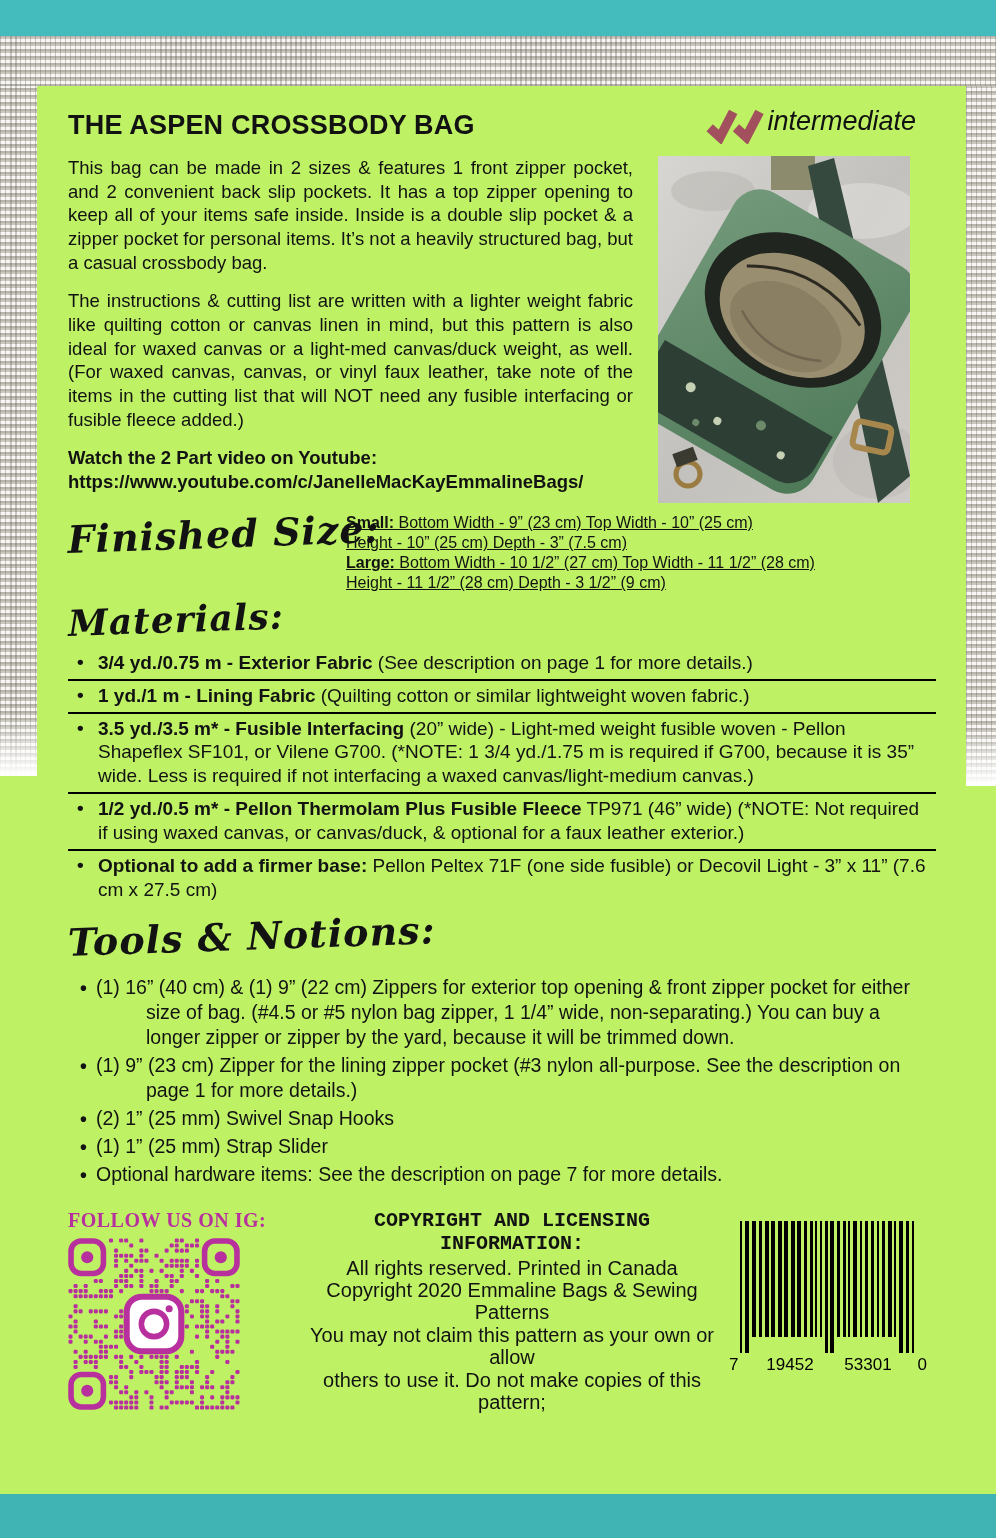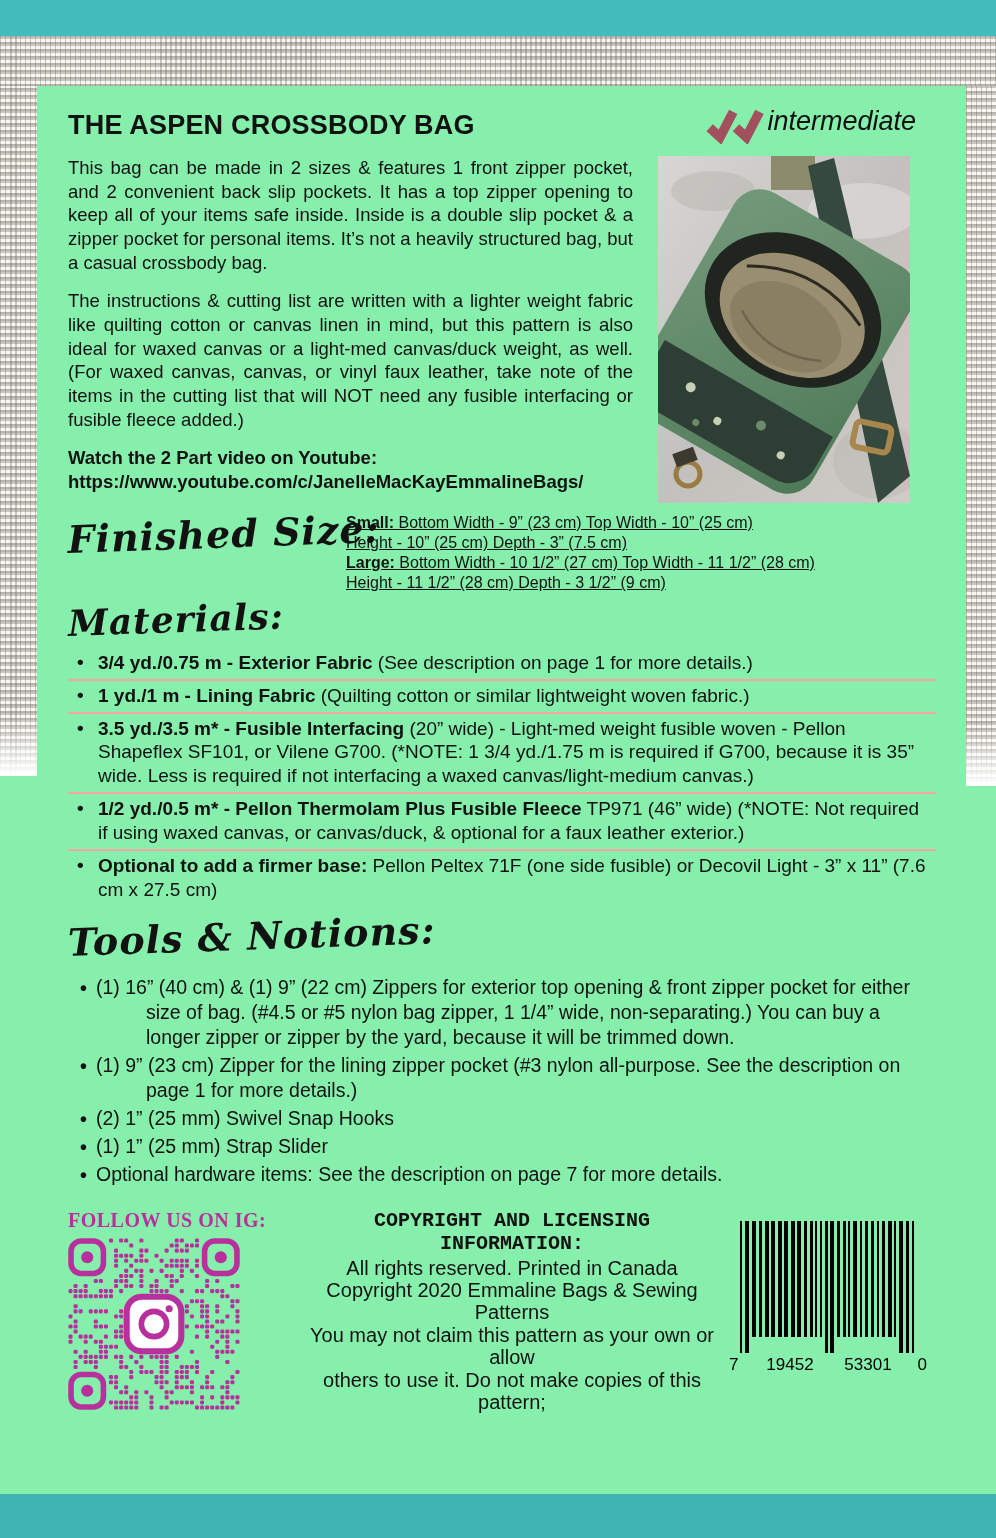--- a/index.html
+++ b/index.html
@@ -2,21 +2,21 @@
 <html style="--teal: #44bbbc; --magenta: #b8309e; --check: #a24f5e;"><head>
 <meta charset="utf-8">
 <style>
   :root{
     --teal:#44bbbc;
     --magenta:#b8309e;
     --check:#a24f5e;
   }
   html,body{margin:0;padding:0;background:#888;}
   .page{
-    width:996px;height:1538px;position:relative;background:#86efac;overflow:hidden;
+    width:996px;height:1538px;position:relative;background:#bef264;overflow:hidden;
     font-family:"Liberation Sans",sans-serif;color:#121212;margin:0 auto;
   }
   
   .teal-bar{position:absolute;left:0;right:0;background:var(--teal);}
   .teal-bar.top{top:0;height:36px;}
   .teal-bar.bottom{bottom:0;height:44px;background:#40b3b5;}
   .fabric{
     background:
       repeating-linear-gradient(90deg, rgba(90,88,80,.30) 0 1.5px, rgba(255,255,255,0) 1.5px 5px),
       repeating-linear-gradient(0deg, rgba(120,118,108,.38) 0 2px, rgba(250,249,246,.92) 2px 5px, rgba(150,148,138,.28) 5px 7px),
@@ -49,21 +49,21 @@
     letter-spacing:1px;white-space:nowrap;transform:rotate(-2deg);transform-origin:left center;}
   .finished{display:flex;margin-top:6px;}
   .finished .script{font-size:38px;width:278px;flex-shrink:0;padding-top:8px;}
   .size-block{flex:1;font-size:16px;line-height:1.26;padding-top:4px;text-decoration:underline;}
   .b{font-weight:bold;}
   section ul{list-style:none;margin:4px 0 0;padding:0;}
   .materials{margin-top:8px;}
   .materials .script{font-size:36px;}
   .materials li{position:relative;padding:3px 10px 4px 30px;font-size:19px;line-height:1.26;}
   .materials li::before{content:"\2022";position:absolute;left:9px;top:2px;font-weight:bold;}
-  .materials li.rule{border-bottom:2px solid #fca5a5;}
+  .materials li.rule{border-bottom:2px solid #000000;}
   .tools{margin-top:14px;}
   .tools .script{font-size:38px;}
   .tools ul{margin-top:10px;}
   .tools li{position:relative;padding-left:78px;text-indent:-50px;font-size:19.5px;
     line-height:1.28;margin-bottom:3px;}
   .tools li::before{content:"\2022";position:absolute;left:12px;top:1px;font-weight:bold;text-indent:0;}
   
   .footer-row{display:flex;align-items:flex-start;margin-top:22px;}
   .ig-col{width:228px;flex-shrink:0;font-family:Liberation Serif, serif;}
   .follow{color:var(--magenta);font-weight:bold;font-size:20px;letter-spacing:.5px;margin-bottom:6px;}

